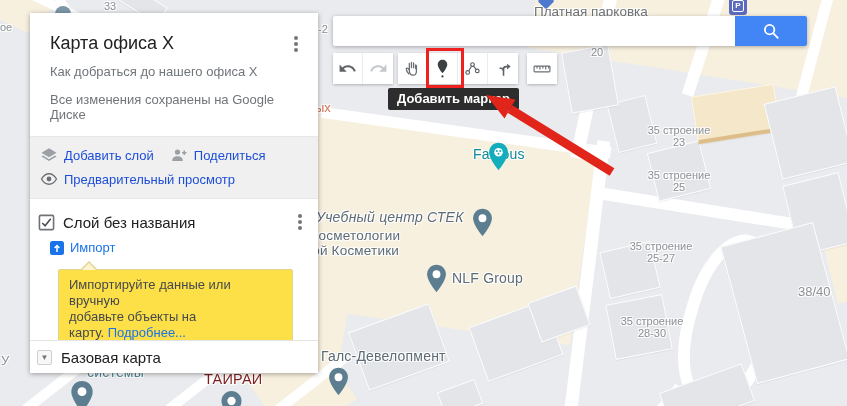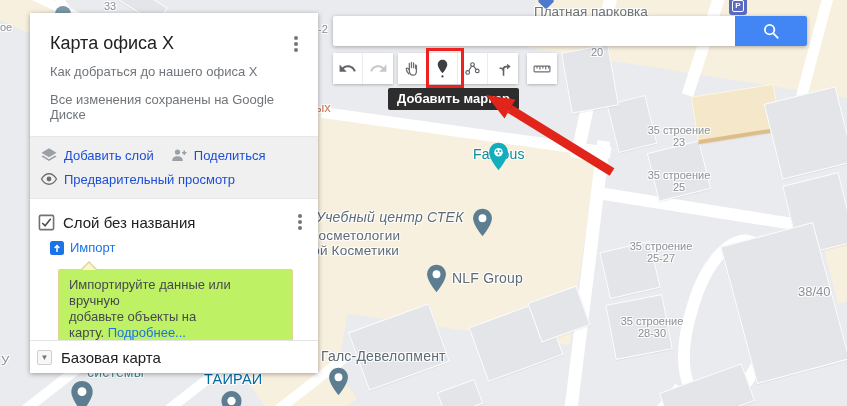--- a/index.html
+++ b/index.html
@@ -50,21 +50,21 @@
   .panel-status { margin-top:13px; font-size:13px; color:#70757a; }
   .gray-sec { background:#f0f0f0; border-top:1px solid #e7e7e7; border-bottom:1px solid #e7e7e7; padding:9px 12px 10px 10px; font-size:13px; color:#1d4ed8; }
   .gray-row { display:flex; align-items:center; gap:16px; }
   .gray-item { display:flex; align-items:center; gap:6px; cursor:pointer; }
   .gray-row + .gray-row { margin-top:6px; }
   .layer-sec { padding:12px 10px 0 8px; }
   .layer-row { display:flex; align-items:center; }
   .layer-name { flex:1; font-size:15px; color:#202124; margin-left:8px; }
   .import-row { display:flex; align-items:center; gap:6px; margin:7px 0 0 12px; cursor:pointer; }
   .import-link { font-size:13px; color:#1a73e8; }
-  .hint { position:relative; margin:14px 15px 0 20px; background:#bef264; border:1px solid #e0d494; border-radius:2px;
+  .hint { position:relative; margin:14px 15px 0 20px; background:#fde047; border:1px solid #e0d494; border-radius:2px;
           padding:7px 10px 8px; font-size:13px; line-height:16px; color:#46494d; }
   .hint:before { content:""; position:absolute; left:21px; top:-9px; border:9px solid transparent; border-top:none; border-bottom:9px solid #e0d494; }
   .hint:after  { content:""; position:absolute; left:23px; top:-7px; border:7px solid transparent; border-top:none; border-bottom:7px solid #fcf4cf; }
   .hint a { color:#1a73e8; text-decoration:none; cursor:pointer; }
   .panel-foot { position:absolute; left:0; right:0; bottom:0; height:33px; border-top:1px solid #e4e4e4;
                 display:flex; align-items:center; gap:9px; padding-left:7px; background:#fff; }
   .collapse-box { width:15px; height:15px; background:#f7f7f7; border:1px solid #cfcfcf; border-radius:2px;
                   display:flex; align-items:center; justify-content:center; font-size:8px; color:#757575; cursor:pointer; }
   .foot-label { font-size:15px; color:#202124; }
 
@@ -147,21 +147,21 @@
         <div>28-30</div>
     </div>
     <span class="mlabel" style="left:798px;top:286px;font-size:13px;">38/40</span>
 
     <span class="mlabel poi teal" style="left:437px;top:148px;">Famous</span>
     <span class="mlabel poi" style="left:316px;top:211px;font-style:italic;">Учебный центр СТЕК</span>
     <span class="mlabel poi" style="left:302px;top:230px;font-size:13.5px;">т косметологии</span>
     <span class="mlabel poi" style="left:299px;top:245px;font-size:13.5px;">ской Косметики</span>
     <span class="mlabel poi" style="left:452px;top:272px;">NLF Group</span>
     <span class="mlabel poi" style="left:321px;top:350px;">Галс-Девелопмент</span>
-    <span class="mlabel poi" style="left:204px;top:373px;font-size:14.5px;color:#0369a1;">ТАЙРАЙ</span>
+    <span class="mlabel poi" style="left:204px;top:373px;font-size:14.5px;color:#7f1d1d;">ТАЙРАЙ</span>
     <span class="mlabel poi teal" style="left:51px;top:366px;color:#4f8a96;">системы</span>
 
     <svg class="pin" style="left:488px;top:142px;" width="21" height="29" viewBox="0 0 24 34">
       <path d="M12 1C5.9 1 1 5.9 1 12c0 8.2 11 21 11 21s11-12.8 11-21C23 5.9 18.1 1 12 1z" fill="#12aebe"></path>
       <circle cx="12" cy="12" r="5" fill="#fff"></circle>
       <circle cx="10" cy="10.5" r="1.2" fill="#12aebe"></circle>
         <circle cx="14" cy="10.5" r="1.2" fill="#12aebe"></circle>
         <circle cx="12" cy="13.8" r="1.2" fill="#12aebe"></circle>
     </svg>
     <svg class="pin" style="left:472px;top:208px;" width="21" height="29" viewBox="0 0 24 34">

